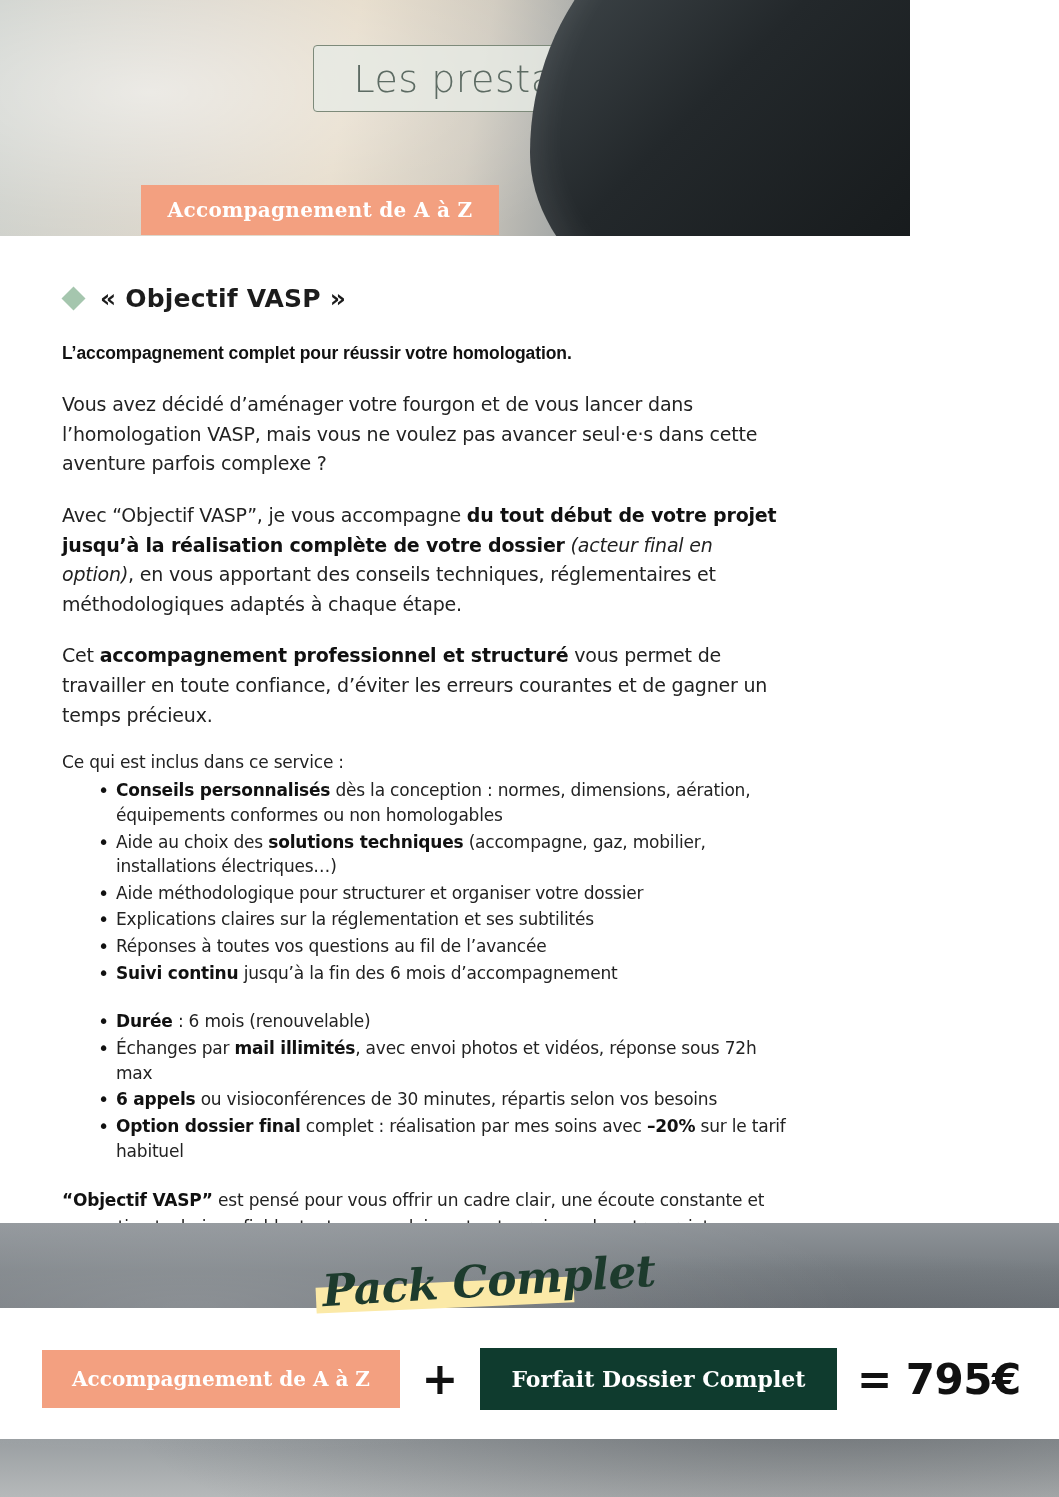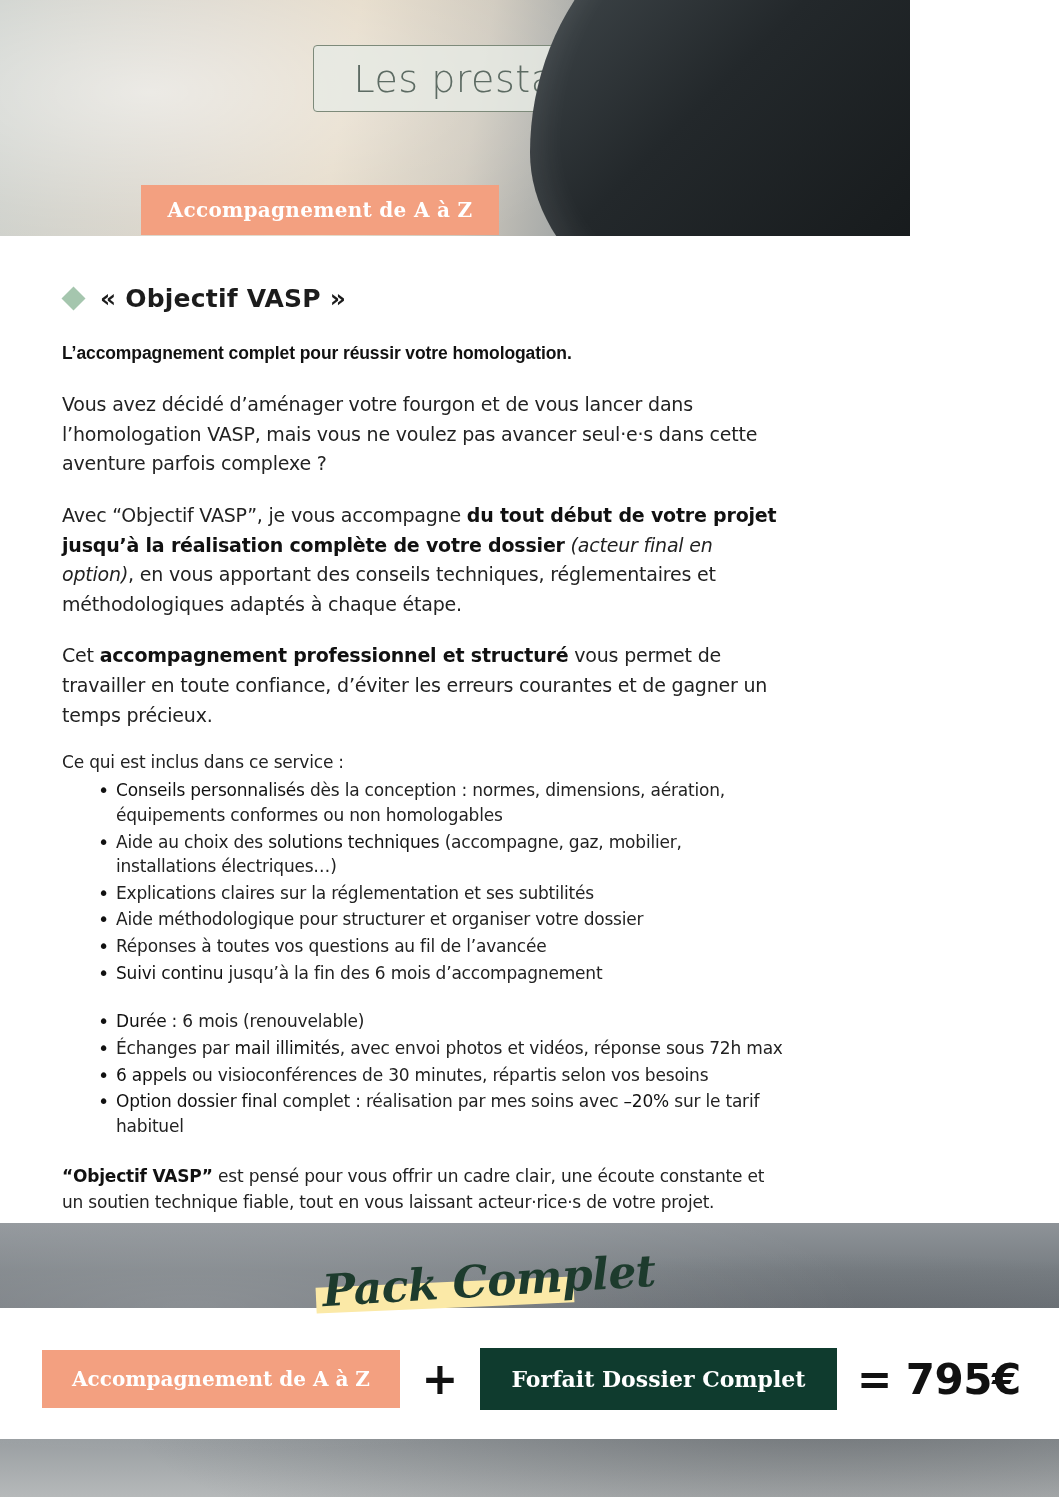--- a/index.html
+++ b/index.html
@@ -189,21 +189,21 @@
     letter-spacing: -0.2px;
   }
   ul.bullets li:before {
     content: "•";
     position: absolute;
     left: 0;
     top: -1px;
     font-size: 19px;
     color: #111;
   }
-  ul.bullets li b { font-weight: 400; color: #111; }
+  ul.bullets li b { font-weight: 700; color: #111; }
 
   .closing {
     font-family: "DejaVu Sans", sans-serif;
     font-size: 17px;
     line-height: 1.56;
     color: #222;
     margin: 6px 0 0 0;
     letter-spacing: -0.2px;
   }
   .closing b { font-weight: 700; color: #111; }
@@ -351,22 +351,22 @@
   </p>
 
   <p class="para">
     <span>Cet </span><b>accompagnement professionnel et structuré</b><span> vous permet de travailler en toute confiance, d’éviter les erreurs courantes et de gagner un temps précieux.</span>
   </p>
 
   <p class="list-intro">Ce qui est inclus dans ce service :</p>
   <ul class="bullets">
     <li><b>Conseils personnalisés</b><span> dès la conception : normes, dimensions, aération, équipements conformes ou non homologables</span></li>
     <li><span>Aide au choix des </span><b>solutions techniques</b><span> (accompagne, gaz, mobilier, installations électriques…)</span></li>
+    <li><span>Aide méthodologique pour structurer et organiser votre dossier</span></li>
     <li><span>Explications claires sur la réglementation et ses subtilités</span></li>
-    <li><span>Aide méthodologique pour structurer et organiser votre dossier</span></li>
     <li><span>Réponses à toutes vos questions au fil de l’avancée</span></li>
     <li><b>Suivi continu</b><span> jusqu’à la fin des 6 mois d’accompagnement</span></li>
   </ul>
 
   <ul class="bullets">
     <li><b>Durée</b><span> : 6 mois (renouvelable)</span></li>
     <li><span>Échanges par </span><b>mail illimités</b><span>, avec envoi photos et vidéos, réponse sous 72h max</span></li>
     <li><b>6 appels</b><span> ou visioconférences de 30 minutes, répartis selon vos besoins</span></li>
     <li><b>Option dossier final</b><span> complet : réalisation par mes soins avec </span><b>–20%</b><span> sur le tarif habituel</span></li>
   </ul>

